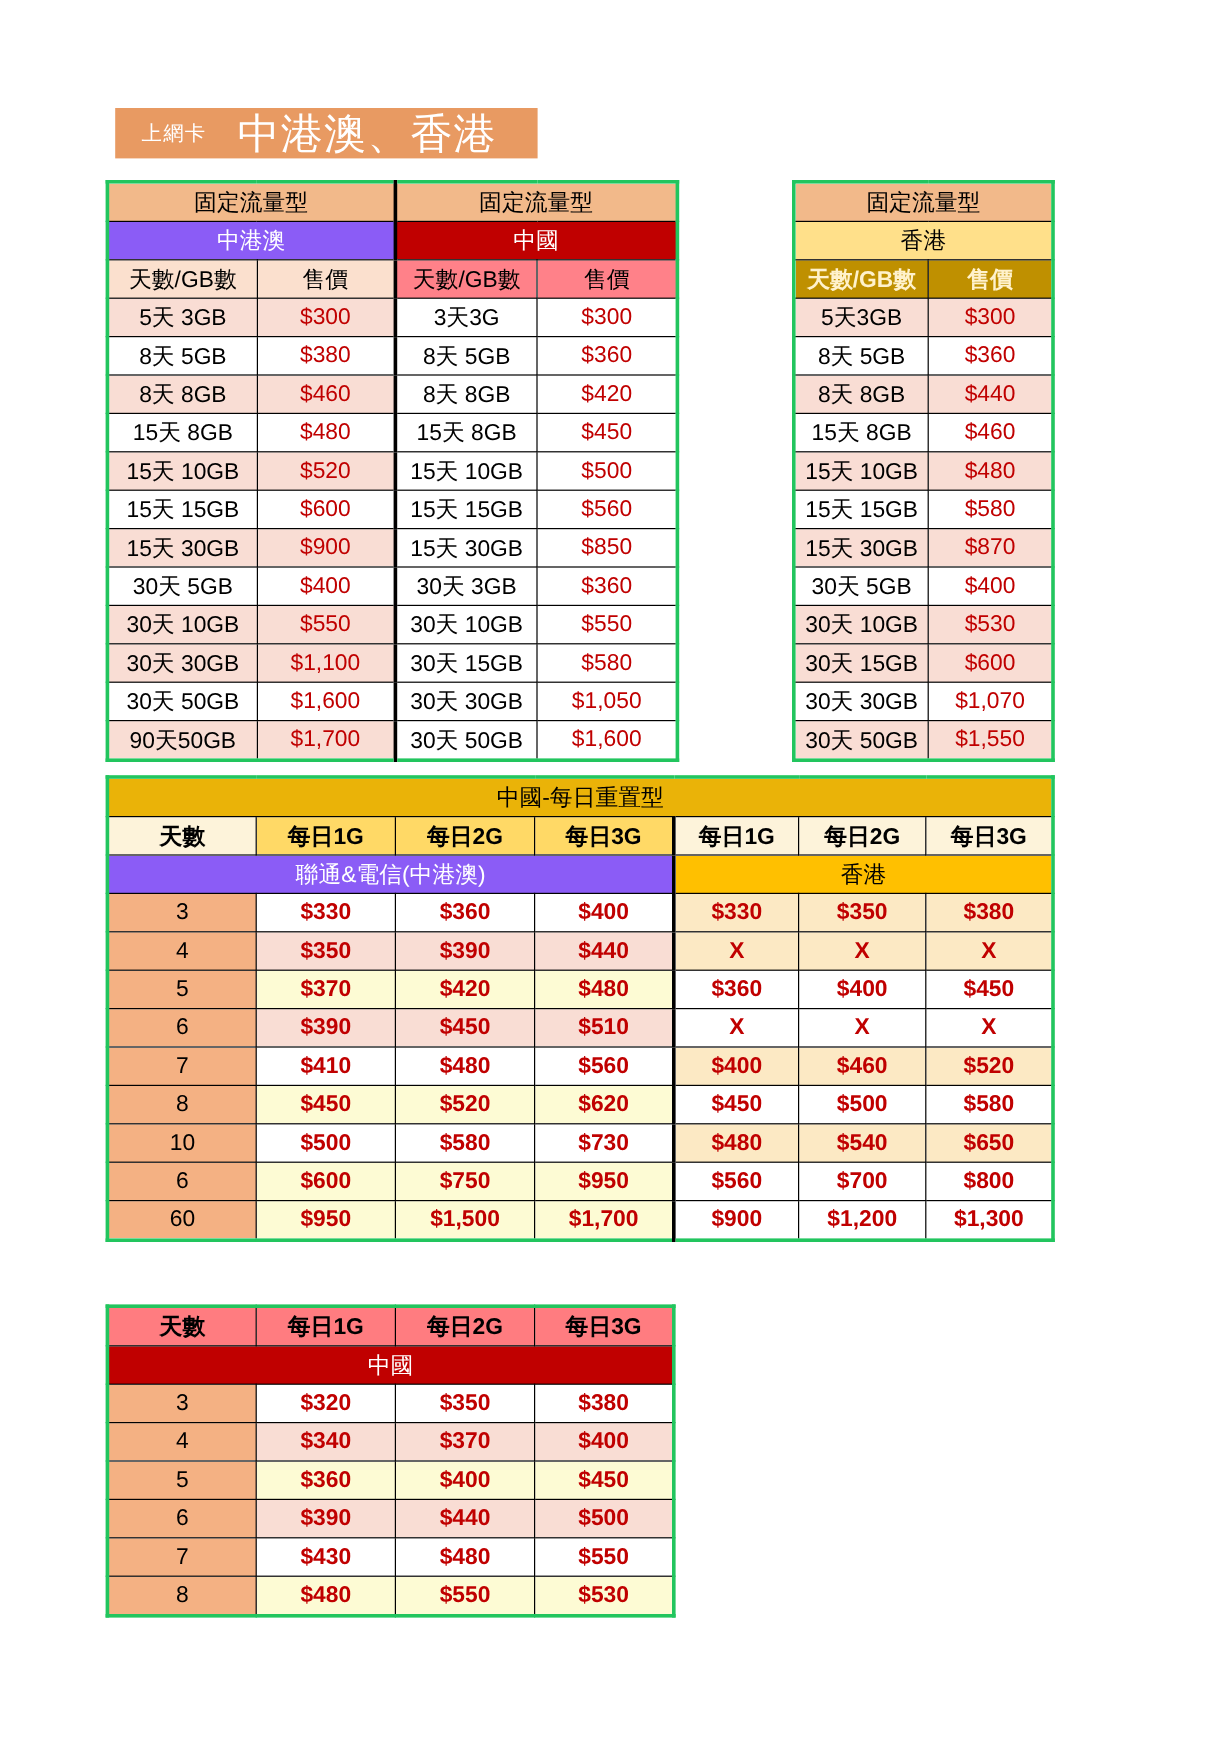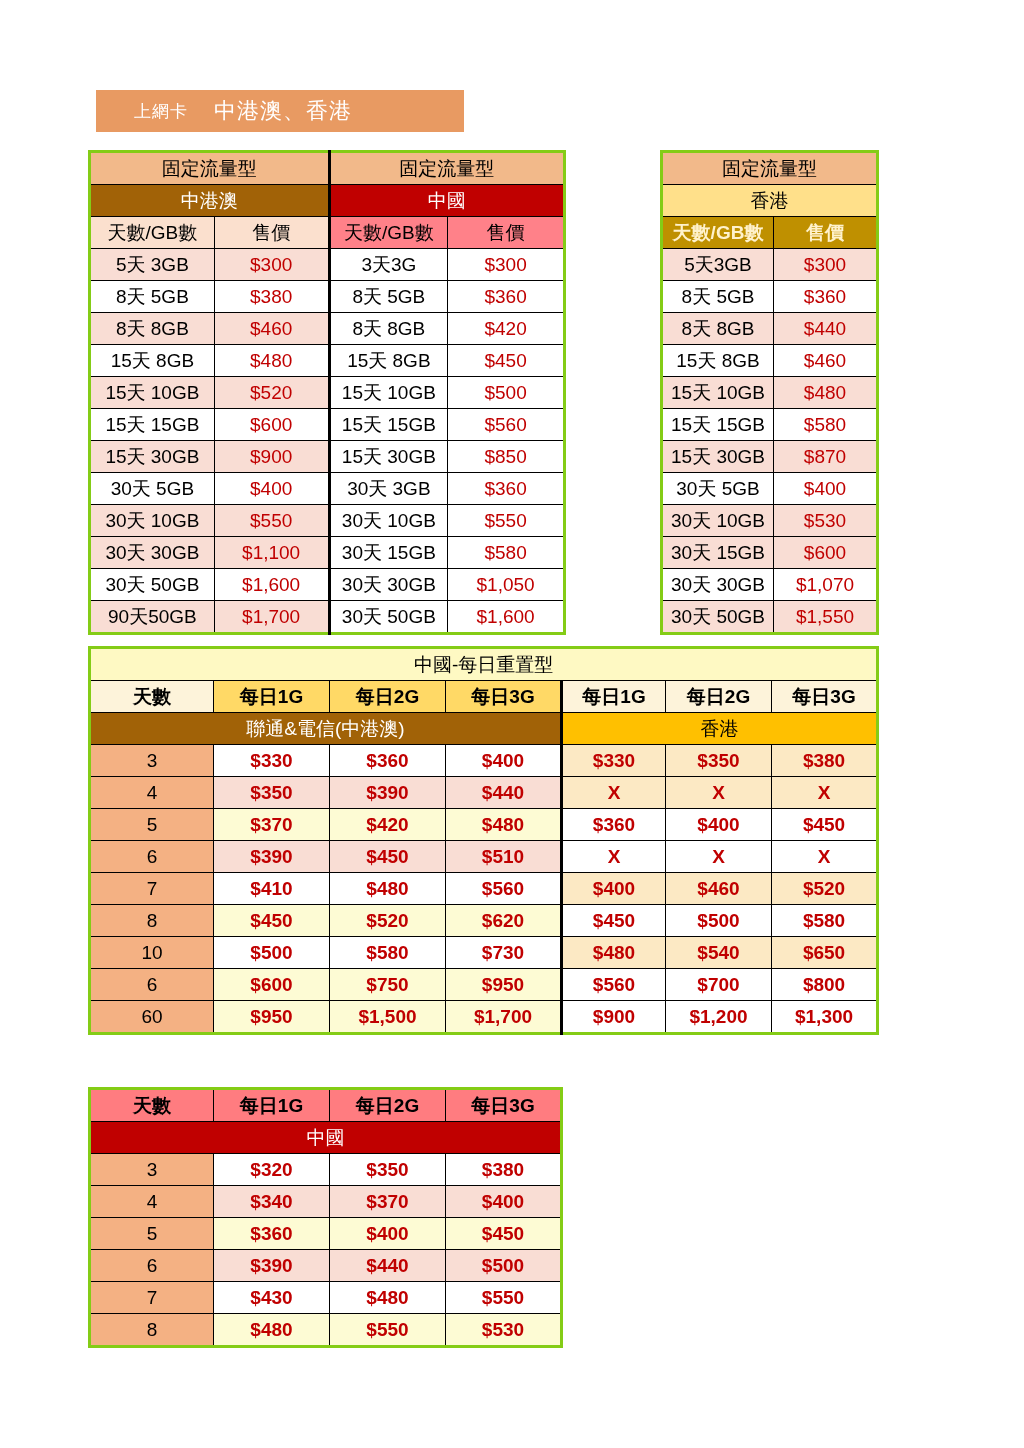--- a/index.html
+++ b/index.html
@@ -18,69 +18,68 @@
   
   .title-banner {
     position: absolute;
     left: 96px;
     top: 90px;
     width: 352px;
     height: 42px;
     background: #E89A62;
     display: flex;
     align-items: center;
-    padding-left: 16px;
   }
   .title-small {
     color: #ffffff;
     font-size: 17px;
     margin-left: 22px;
     letter-spacing: 1px;
     white-space: nowrap;
   }
   .title-big {
     color: #ffffff;
-    font-size: 22px;
+    font-size: 35px;
     font-weight: normal;
     margin-left: 26px;
     letter-spacing: 1px;
     white-space: nowrap;
   }
 
   
   .tbl {
     position: absolute;
     border-collapse: collapse;
-    border: 3px solid #84cc16;
+    border: 3px solid #22c55e;
     table-layout: fixed;
   }
   .tbl td {
     border: 1.5px solid #000000;
     text-align: center;
     vertical-align: middle;
     font-size: 19px;
     height: 31px;
     padding: 0 2px;
     white-space: nowrap;
     overflow: hidden;
   }
 
   
   .c-peachhdr { background: #F2B98A; color: #000; }
-  .c-darkorange { background: #a16207; color: #ffffff; }
+  .c-darkorange { background: #8b5cf6; color: #ffffff; }
   .c-red { background: #C00000; color: #ffffff; }
   .c-yellowhdr { background: #FFE08A; color: #000; }
   .c-gold-dark { background: #BF9000; color: #FFF2CC; font-weight: bold; }
   .c-lightpeach { background: #FBE0CE; color: #000; }
   .c-pinkhdr { background: #FF8189; color: #000; }
   .c-white { background: #FFFFFF; color: #000; }
   .c-pinkrow { background: #F9DDD4; }
   .c-yellowrow { background: #FDFBD4; }
   .c-cream { background: #FCE9C4; }
-  .c-green { background: #fef9c3; color: #000; }
+  .c-green { background: #eab308; color: #000; }
   .c-amber { background: #FFD966; color: #000; }
   .c-amber2 { background: #FFC000; color: #000; }
   .c-cream-lt { background: #FDF3DA; color: #000; }
   .c-salmon { background: #F4B183; color: #000; }
   .c-redband { background: #C00000; color: #ffffff; }
   .c-pinkband { background: #FF7C80; color: #000; }
 
   .price { color: #C00000; }
   .bold { font-weight: bold; }
   .fs18 { font-size: 18px; }

